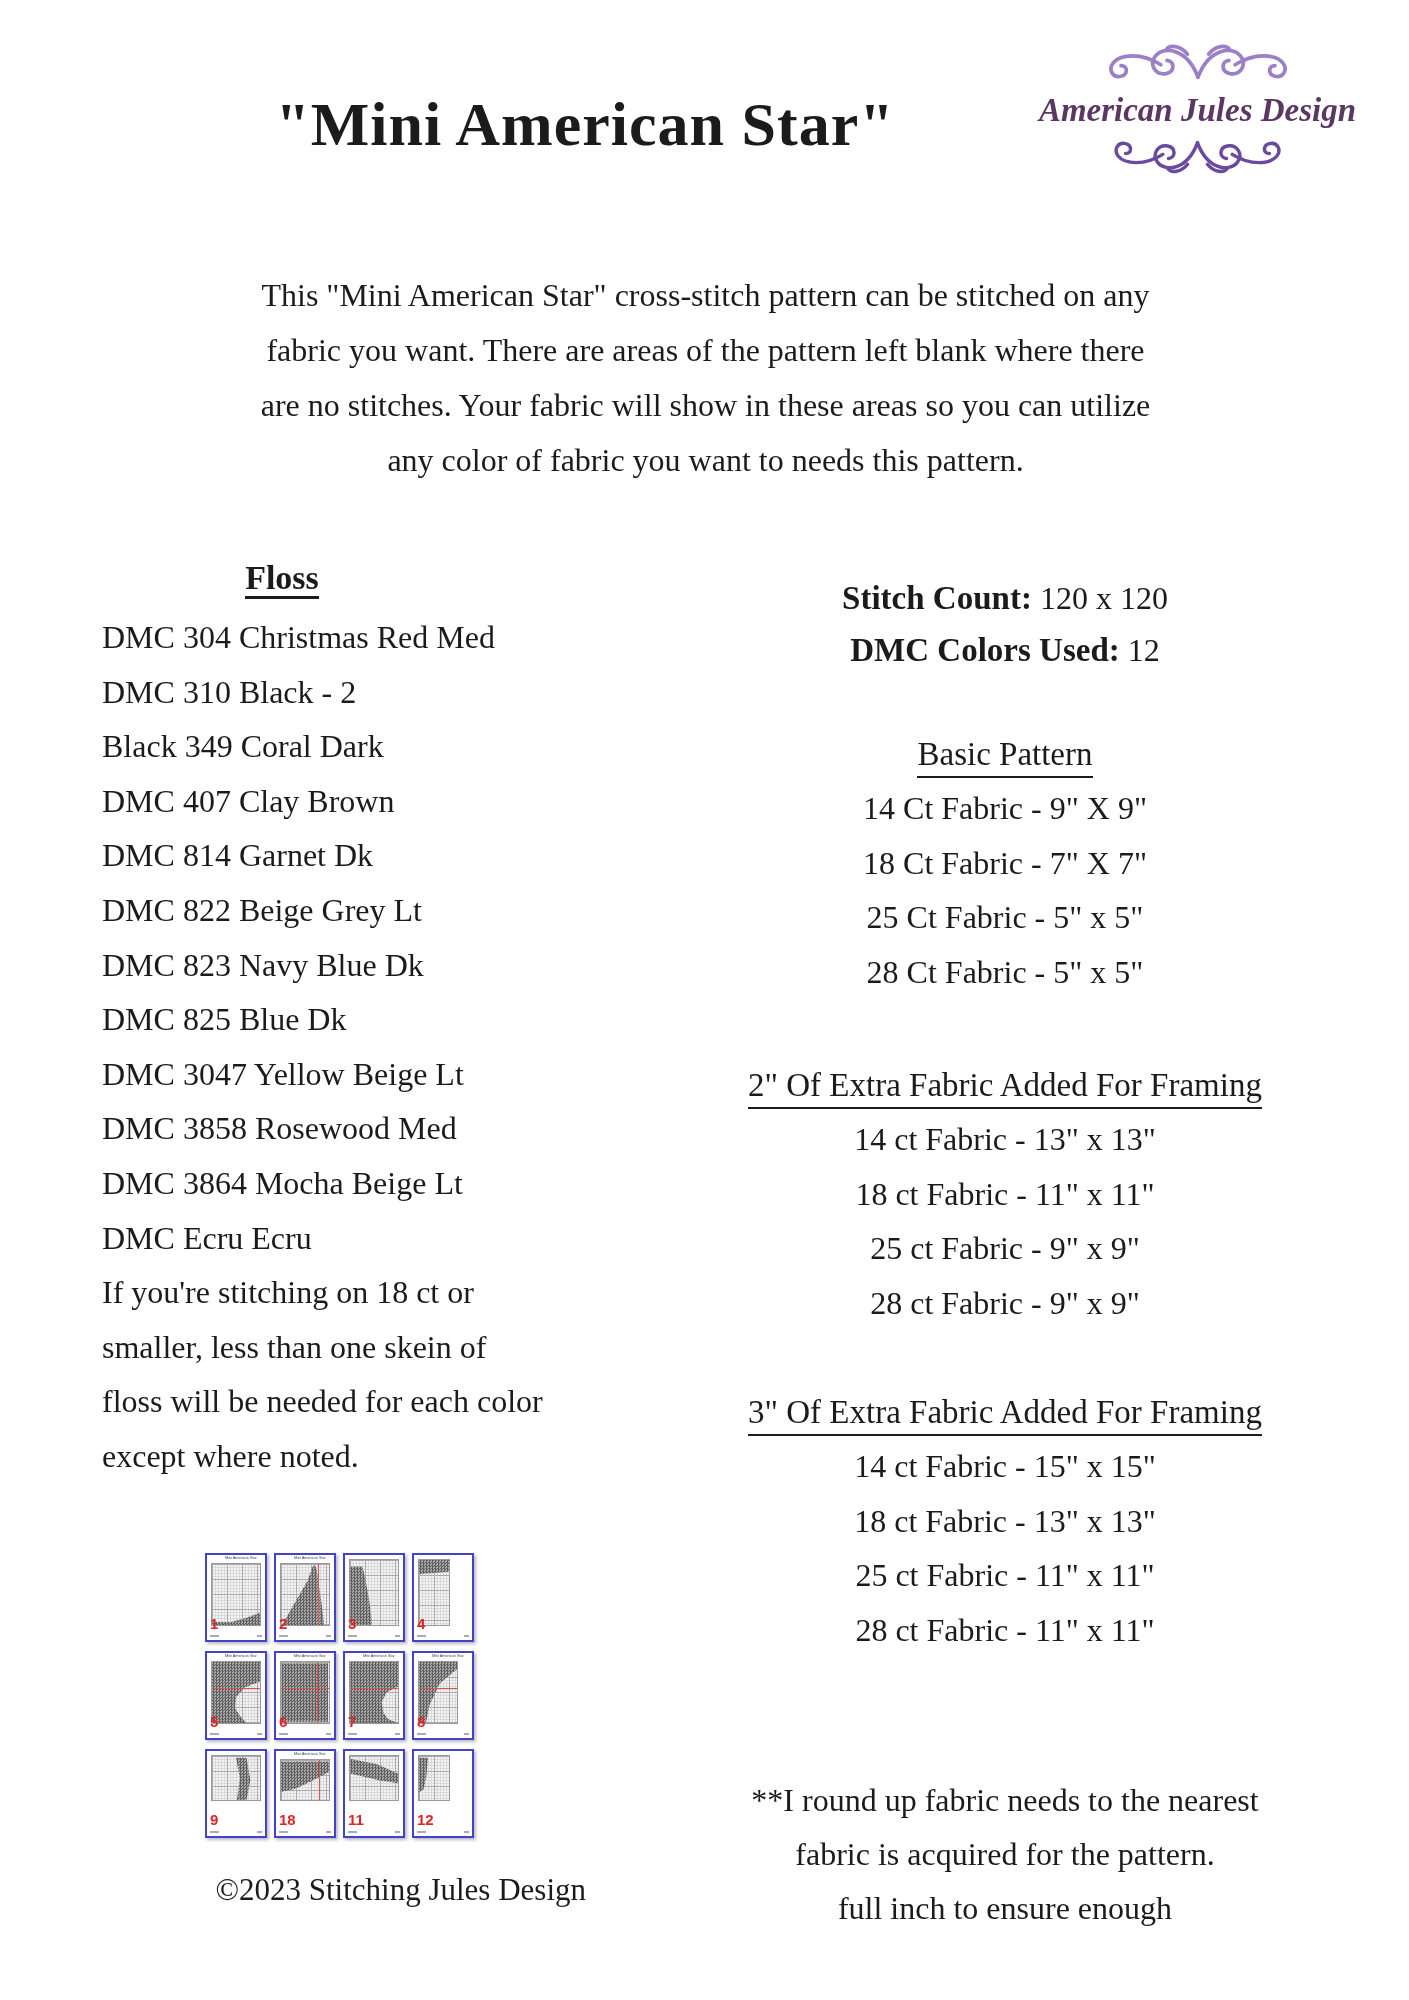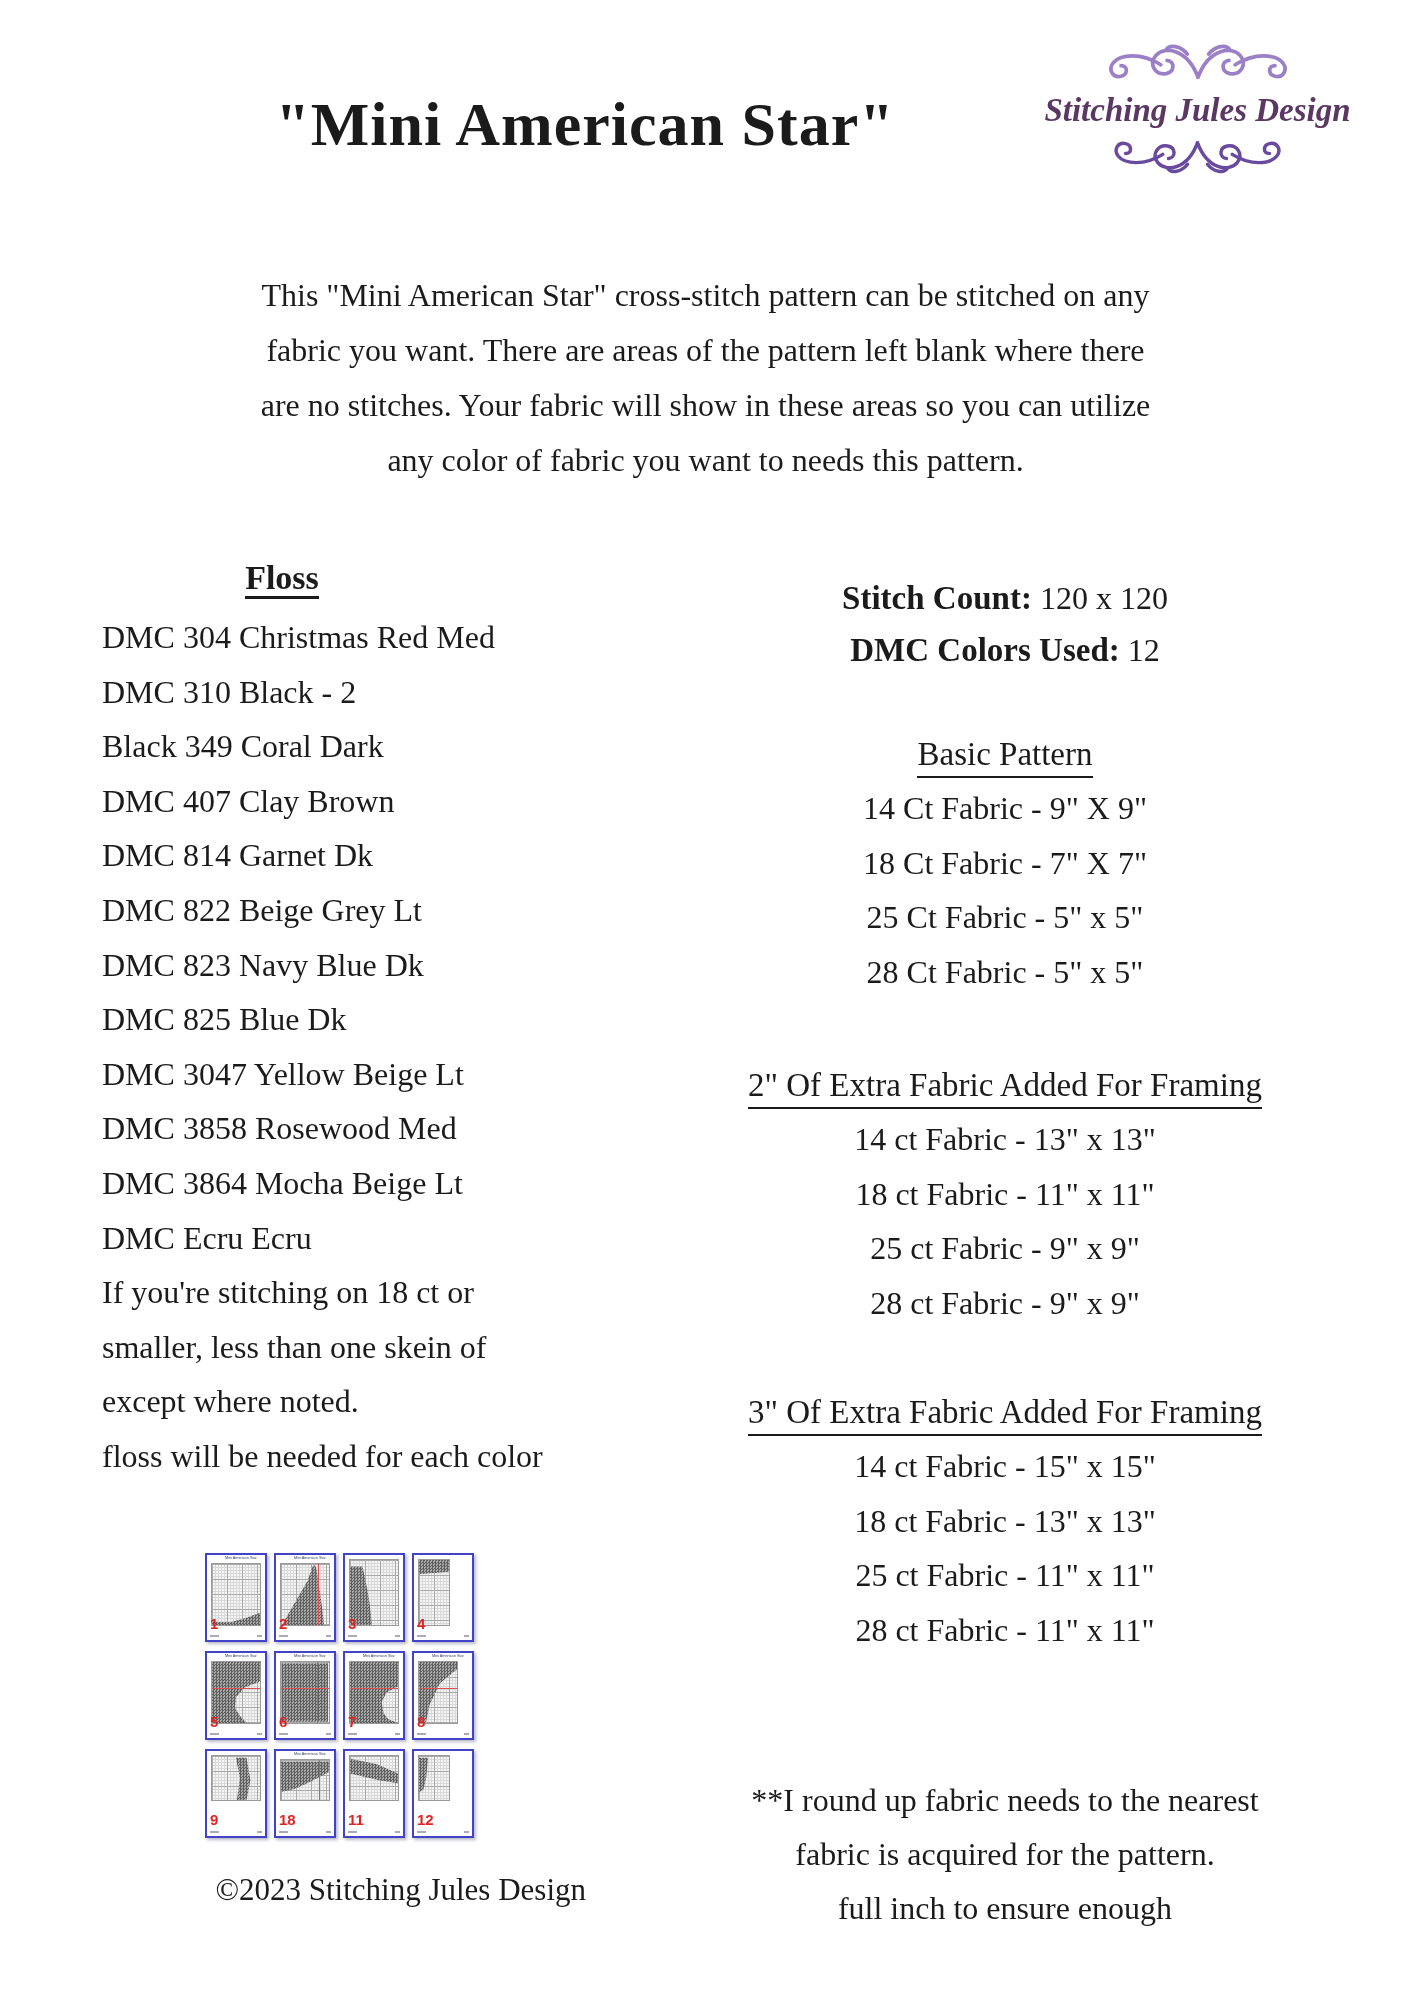--- a/index.html
+++ b/index.html
@@ -117,21 +117,21 @@
     <svg width="230" height="54" viewBox="0 0 260 60">
       <g fill="none" stroke="#9b7fc7" stroke-width="4.2" stroke-linecap="round">
         <path d="M130 46 C118 14 92 10 82 22 C74 32 82 44 94 42 C104 40 104 28 95 27"></path>
         <path d="M130 46 C142 14 168 10 178 22 C186 32 178 44 166 42 C156 40 156 28 165 27"></path>
         <path d="M88 32 C66 18 42 20 34 30 C28 38 34 47 43 45 C51 43 51 33 43 33"></path>
         <path d="M172 32 C194 18 218 20 226 30 C232 38 226 47 217 45 C209 43 209 33 217 33"></path>
         <path d="M118 20 C110 10 98 9 94 15"></path>
         <path d="M142 20 C150 10 162 9 166 15"></path>
       </g>
     </svg>
-    <span id="brand-name">Stitching Jules Design</span>
+    <span id="brand-name">American Jules Design</span>
     <svg width="215" height="52" viewBox="0 0 260 60">
       <g fill="none" stroke="#6a4a9e" stroke-width="4.2" stroke-linecap="round" transform="scale(1,-1) translate(0,-60)">
         <path d="M130 46 C118 14 92 10 82 22 C74 32 82 44 94 42 C104 40 104 28 95 27"></path>
         <path d="M130 46 C142 14 168 10 178 22 C186 32 178 44 166 42 C156 40 156 28 165 27"></path>
         <path d="M88 32 C66 18 42 20 34 30 C28 38 34 47 43 45 C51 43 51 33 43 33"></path>
         <path d="M172 32 C194 18 218 20 226 30 C232 38 226 47 217 45 C209 43 209 33 217 33"></path>
         <path d="M118 20 C110 10 98 9 94 15"></path>
         <path d="M142 20 C150 10 162 9 166 15"></path>
       </g>
     </svg>
@@ -156,22 +156,22 @@
       <li>DMC 814 Garnet Dk</li>
       <li>DMC 822 Beige Grey Lt</li>
       <li>DMC 823 Navy Blue Dk</li>
       <li>DMC 825 Blue Dk</li>
       <li>DMC 3047 Yellow Beige Lt</li>
       <li>DMC 3858 Rosewood Med</li>
       <li>DMC 3864 Mocha Beige Lt</li>
       <li>DMC Ecru Ecru</li>
       <li>If you're stitching on 18 ct or</li>
       <li>smaller, less than one skein of</li>
+      <li>floss will be needed for each color</li>
       <li>except where noted.</li>
-      <li>floss will be needed for each color</li>
     </ul>
   </div>
 
   <div id="stats" class="rcol">
     <div>
       <span class="lbl">Stitch Count:</span>
       <span>120 x 120</span>
     </div>
     <div>
       <span class="lbl">DMC Colors Used:</span>

